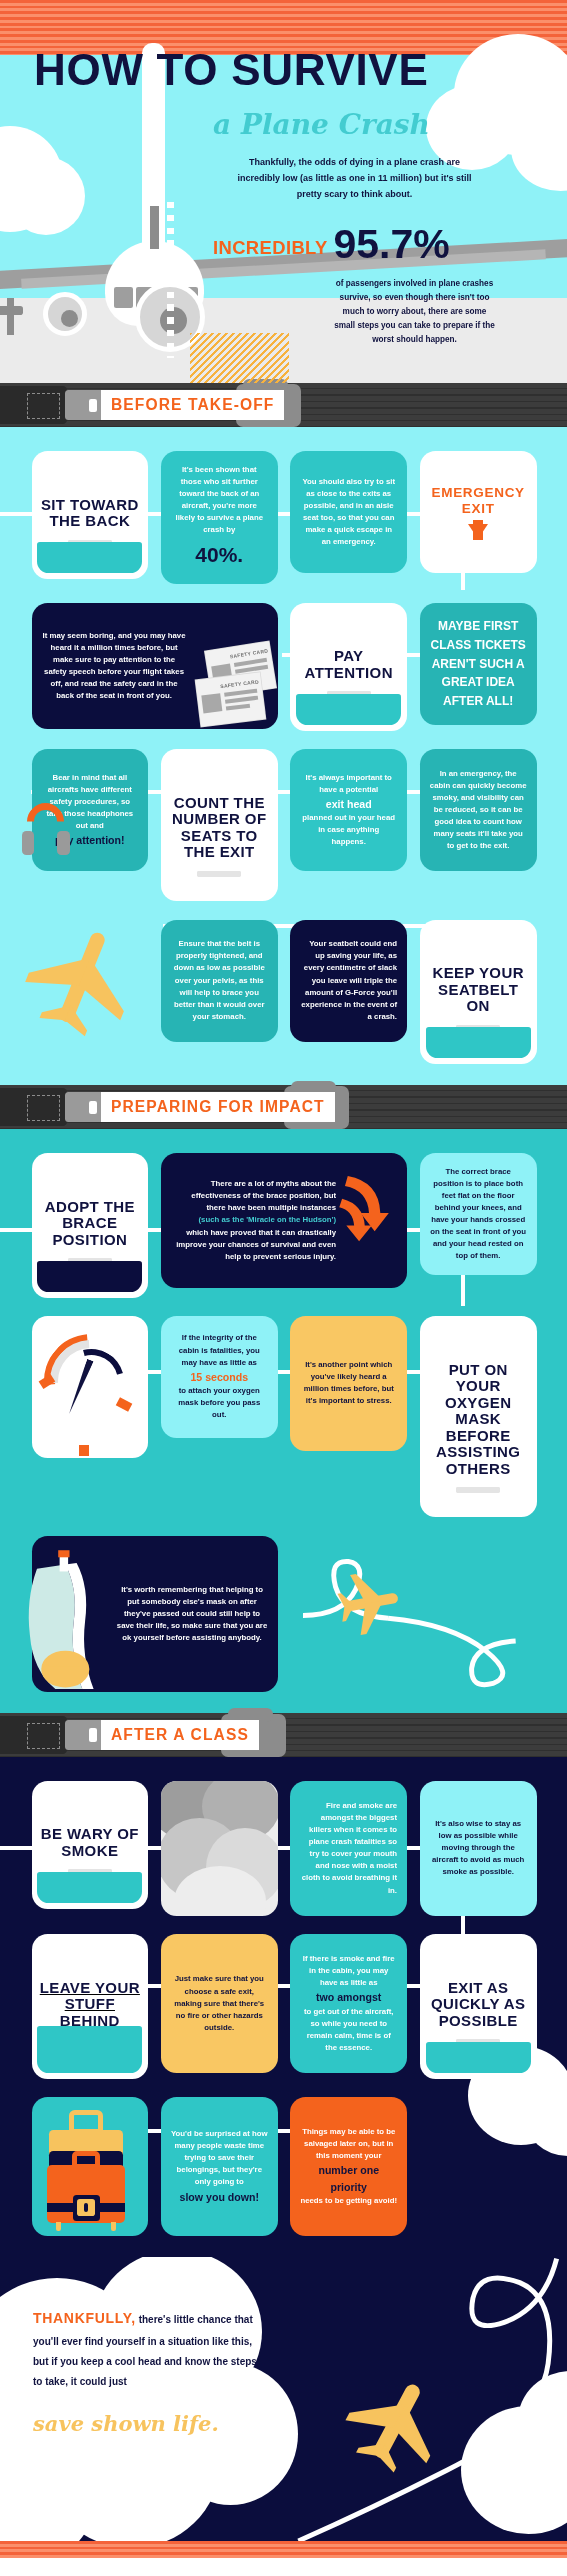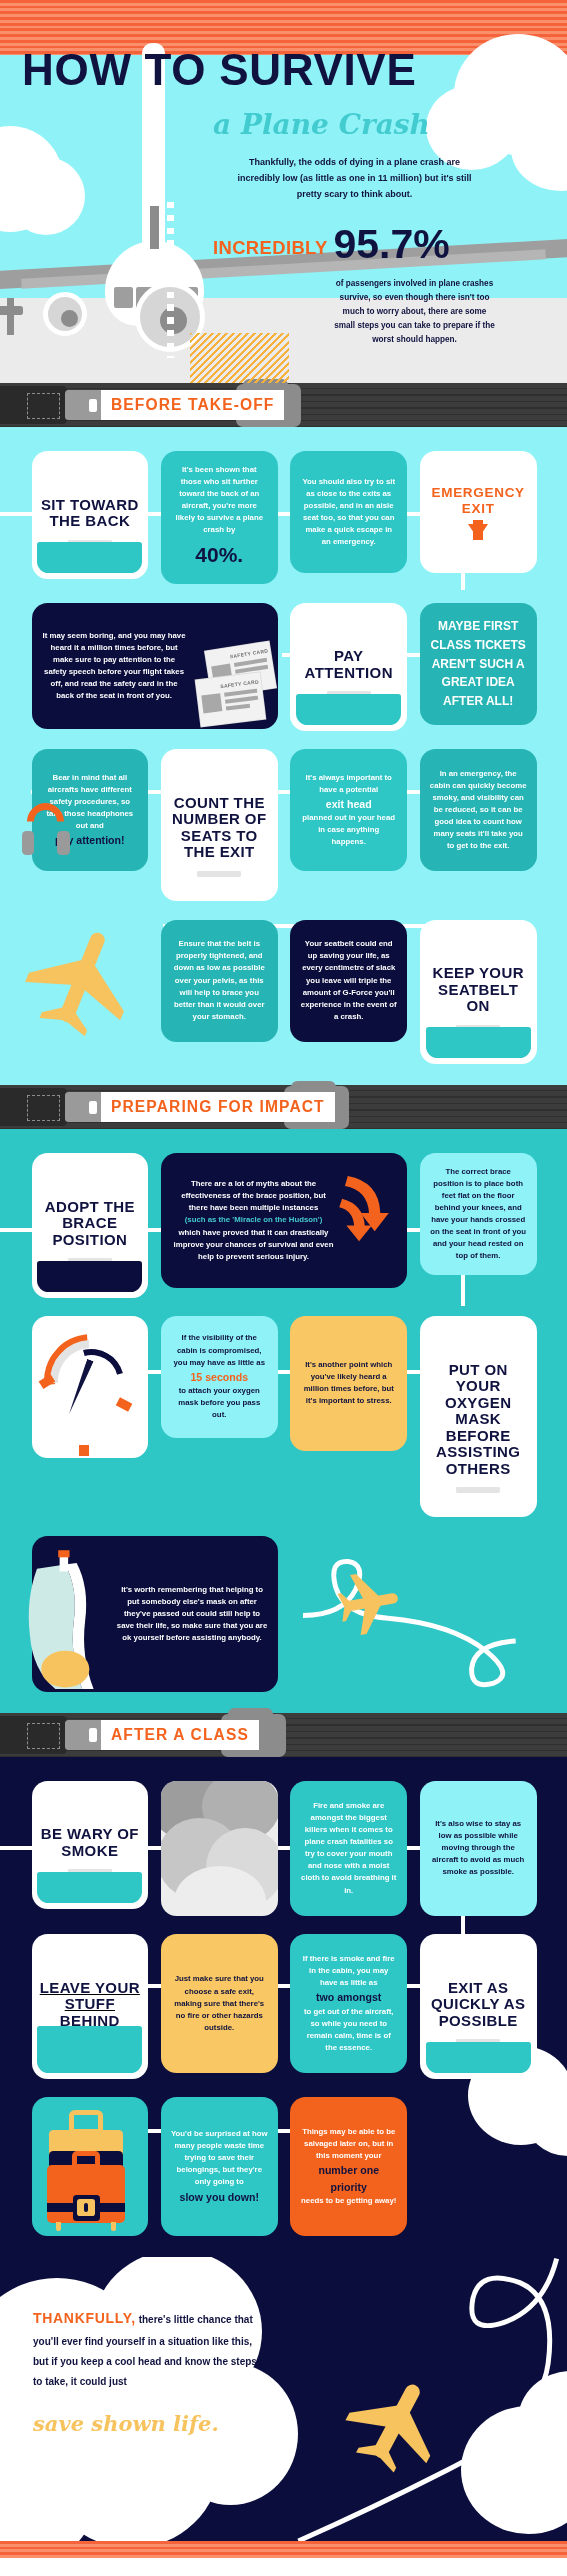--- a/index.html
+++ b/index.html
@@ -47,21 +47,21 @@
   .cockpit-win {
     position: absolute; left: 114px; top: 287px; width: 84px; height: 21px;
     display: flex; gap: 2.8px;
   }
   .cockpit-win i { flex:1; background:#9e9e9e; border-radius:2.1px; display:block; }
   .gear {
     position:absolute; background:#8c8c8c;
   }
 
   .hero-title {
-    position: absolute; left: 22px; top: 48px; z-index: 6;
+    position: absolute; left: 34px; top: 48px; z-index: 6;
     font-size: 44px; line-height: .98; color: #10123f;
     font-family: "Liberation Sans Narrow", "Liberation Sans", sans-serif;
     font-weight: bold; letter-spacing: 0.7px;
   }
   .hero-sub {
     position: absolute; left: 213px; top: 108px; z-index: 6;
     font-size: 28px; color: #43ccd0;
     font-family: "DejaVu Serif", serif; font-style: italic; font-weight: bold;
   }
   .hero-para {
@@ -152,21 +152,21 @@
   .cell { position: relative; display: flex; }
   .card {
     position: relative; width: 100%; border-radius: 15.6px;
     padding: 12.8px 10px; display: flex; flex-direction: column;
     justify-content: center; text-align: center;
     font-size: 7.8px; line-height: 1.55; font-weight: bold;
   }
   .card.tall { min-height: 122px; }
   .c-teal  { background:#2fc6c6; color:#ffffff; }
   .c-teal-d{ background:#27b4b4; color:#ffffff; }
-  .c-navy  { background:#0b0d3d; color:#ffffff; }
+  .c-navy  { background:#0b0d3d; color:#ffffff;text-align:right; }
   .c-pale  { background:#8ff2f7; color:#10123f; }
   .c-amber { background:#f9c763; color:#10123f; }
   .c-orange{ background:#f4631d; color:#ffffff; }
 
   
   .headcard {
     position: relative; width: 100%; border-radius: 15.6px; background:#fff;
     padding: 15.6px 7px 33px; text-align: center; overflow: hidden;
     min-height: 122px; display:flex; flex-direction:column;
     align-items:center; justify-content:center;
@@ -561,21 +561,21 @@
             <div class="tick" style="left:8.5px; top:61px; transform:rotate(-32deg);"></div>
             <div class="tick" style="left:85px; top:84px; transform:rotate(28deg);"></div>
             <div class="tick" style="left:47px; top:129px; width:10px; height:11.4px;"></div>
             <div class="needle"></div>
           </div>
         </div>
       </div>
 
       <div class="cell">
         <div class="card tall c-pale">
-          <span>If the visibility of the cabin is compromised, you may have as little as</span>
+          <span>If the integrity of the cabin is fatalities, you may have as little as</span>
           <span class="em-orange">15 seconds</span>
           <span>to attach your oxygen mask before you pass out.</span>
         </div>
       </div>
 
       <div class="cell">
         <div class="card tall c-amber" style="min-height:135px;">
           <span>It's another point which you've likely heard a million times before, but it's important to stress.</span>
         </div>
       </div>
@@ -654,21 +654,21 @@
         <div class="pic-card smoke-card" style="min-height:135px;">
           <div class="puff" style="background:#9d9d9d; left:-10px; top:-15.6px; width:85px; height:78px;"></div>
           <div class="puff" style="background:#b0b0b0; left:41px; top:-10px; width:78px; height:71px;"></div>
           <div class="puff" style="background:#c6c6c6; left:-4.3px; top:37px; width:85px; height:82px;"></div>
           <div class="puff" style="background:#dadada; left:45px; top:47px; width:78px; height:79px;"></div>
           <div class="puff" style="background:#ededed; left:12.8px; top:85px; width:92px; height:71px;"></div>
         </div>
       </div>
 
       <div class="cell">
-        <div class="card tall c-teal" style="min-height:135px;">
+        <div class="card tall c-teal" style="min-height:135px;text-align:right;">
           <span>Fire and smoke are amongst the biggest killers when it comes to plane crash fatalities so try to cover your mouth and nose with a moist cloth to avoid breathing it in.</span>
         </div>
       </div>
 
       <div class="cell">
         <div class="card tall c-pale" style="min-height:135px;">
           <span>It's also wise to stay as low as possible while moving through the aircraft to avoid as much smoke as possible.</span>
         </div>
       </div>
 
@@ -724,21 +724,21 @@
         <div class="card tall c-teal" style="min-height:139px;">
           <span>You'd be surprised at how many people waste time trying to save their belongings, but they're only going to</span>
           <span class="em-navy">slow you down!</span>
         </div>
       </div>
 
       <div class="cell">
         <div class="card tall c-orange" style="min-height:139px;">
           <span>Things may be able to be salvaged later on, but in this moment your</span>
           <span class="em-navy">number one priority</span>
-          <span>needs to be getting away!</span>
+          <span>needs to be getting avoid!</span>
         </div>
       </div>
 
       <div class="cell"></div>
 
     </div>
   </div>
 
   <div class="conclusion">
     <div class="cloud" style="left:-35px; top:21px; width:184px; height:177px;"></div>

